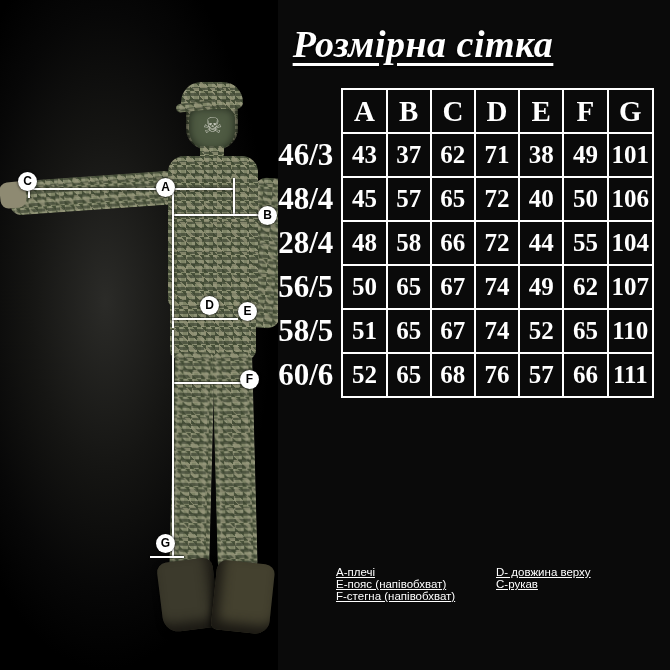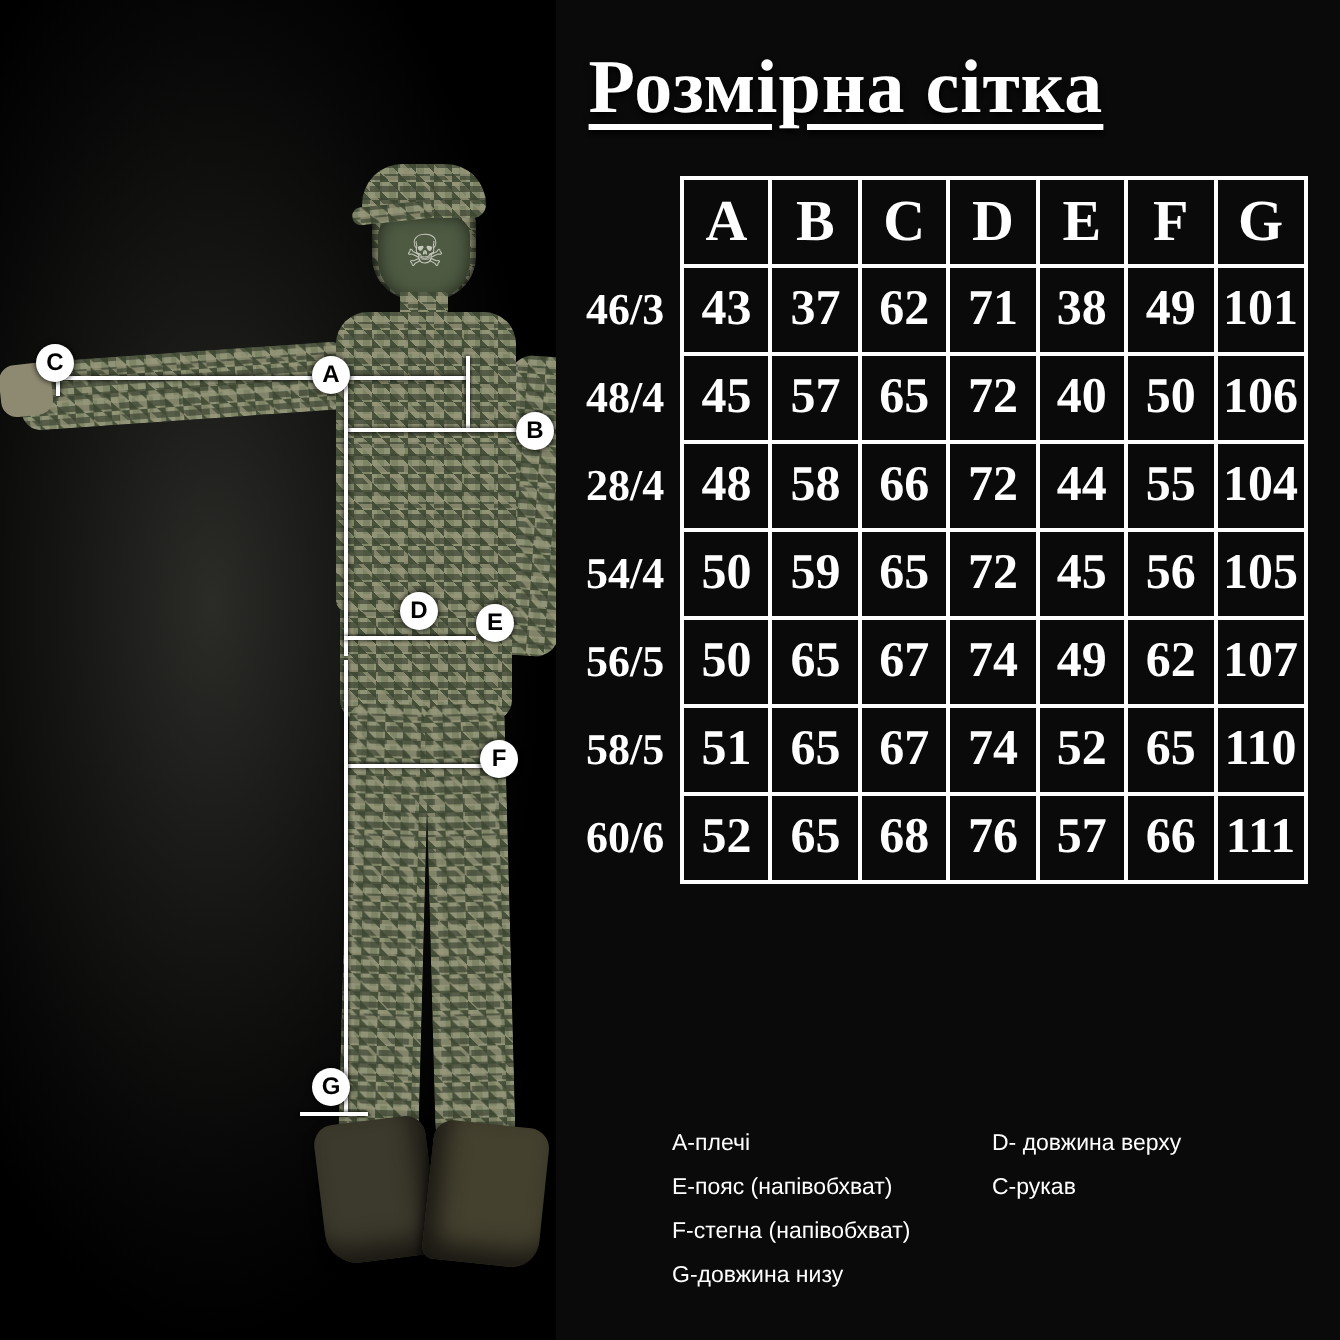--- a/index.html
+++ b/index.html
@@ -194,20 +194,21 @@
     width: 462px;
     text-align: center;
     font-family: "Liberation Serif", serif;
     font-weight: bold;
     font-size: 38px;
     letter-spacing: 0.5px;
     color: #fff;
     text-decoration: underline;
     text-underline-offset: 6px;
     text-shadow: 0 2px 3px #000;
+    font-style: italic;
   }
 
   table.size-grid {
     position: absolute;
     left: 272px;
     top: 88px;
     width: 382px;
     border-collapse: collapse;
     font-family: "Liberation Serif", serif;
   }
@@ -226,21 +227,21 @@
   }
   table.size-grid th.col-head {
     font-size: 29px;
   }
   table.size-grid td.row-head,
   table.size-grid th.row-head {
     border-left: none;
     border-top: none;
     border-bottom: none;
     border-right: 2px solid #fff;
-    font-size: 22px;
+    font-size: 31px;
     width: 62px;
     padding-right: 8px;
     text-align: right;
   }
   table.size-grid col.c-val { width: 46px; }
 
   .note {
     position: absolute;
     left: 284px;
     top: 540px;
@@ -254,24 +255,24 @@
     margin-right: 4px;
   }
 
   .legend {
     position: absolute;
     left: 336px;
     top: 566px;
     width: 320px;
     display: grid;
     grid-template-columns: 160px 160px;
-    row-gap: 10px;
     font-family: "Liberation Sans", sans-serif;
     font-size: 11.5px;
     color: #fff;
+    text-decoration: underline;
   }
   .legend div { white-space: nowrap; }
 </style>
 </head>
 <body>
 
 <div id="page">
 
   <div class="figure-pane">
     <div class="bg-vignette"></div>
@@ -364,30 +365,20 @@
         <th class="row-head">28/4</th>
         <td>48</td>
         <td>58</td>
         <td>66</td>
         <td>72</td>
         <td>44</td>
         <td>55</td>
         <td>104</td>
       </tr>
       <tr>
-        <th class="row-head">54/4</th>
-        <td>50</td>
-        <td>59</td>
-        <td>65</td>
-        <td>72</td>
-        <td>45</td>
-        <td>56</td>
-        <td>105</td>
-      </tr>
-      <tr>
         <th class="row-head">56/5</th>
         <td>50</td>
         <td>65</td>
         <td>67</td>
         <td>74</td>
         <td>49</td>
         <td>62</td>
         <td>107</td>
       </tr>
       <tr>
@@ -414,16 +405,15 @@
   </table>
 
 
   <div class="legend">
     <div>A-плечі</div>
     <div>D- довжина верху</div>
     <div>E-пояс (напівобхват)</div>
     <div>C-рукав</div>
     <div>F-стегна (напівобхват)</div>
     <div></div>
-    <div>G-довжина низу</div>
   </div>
 
 </div>
 
 </body></html>

